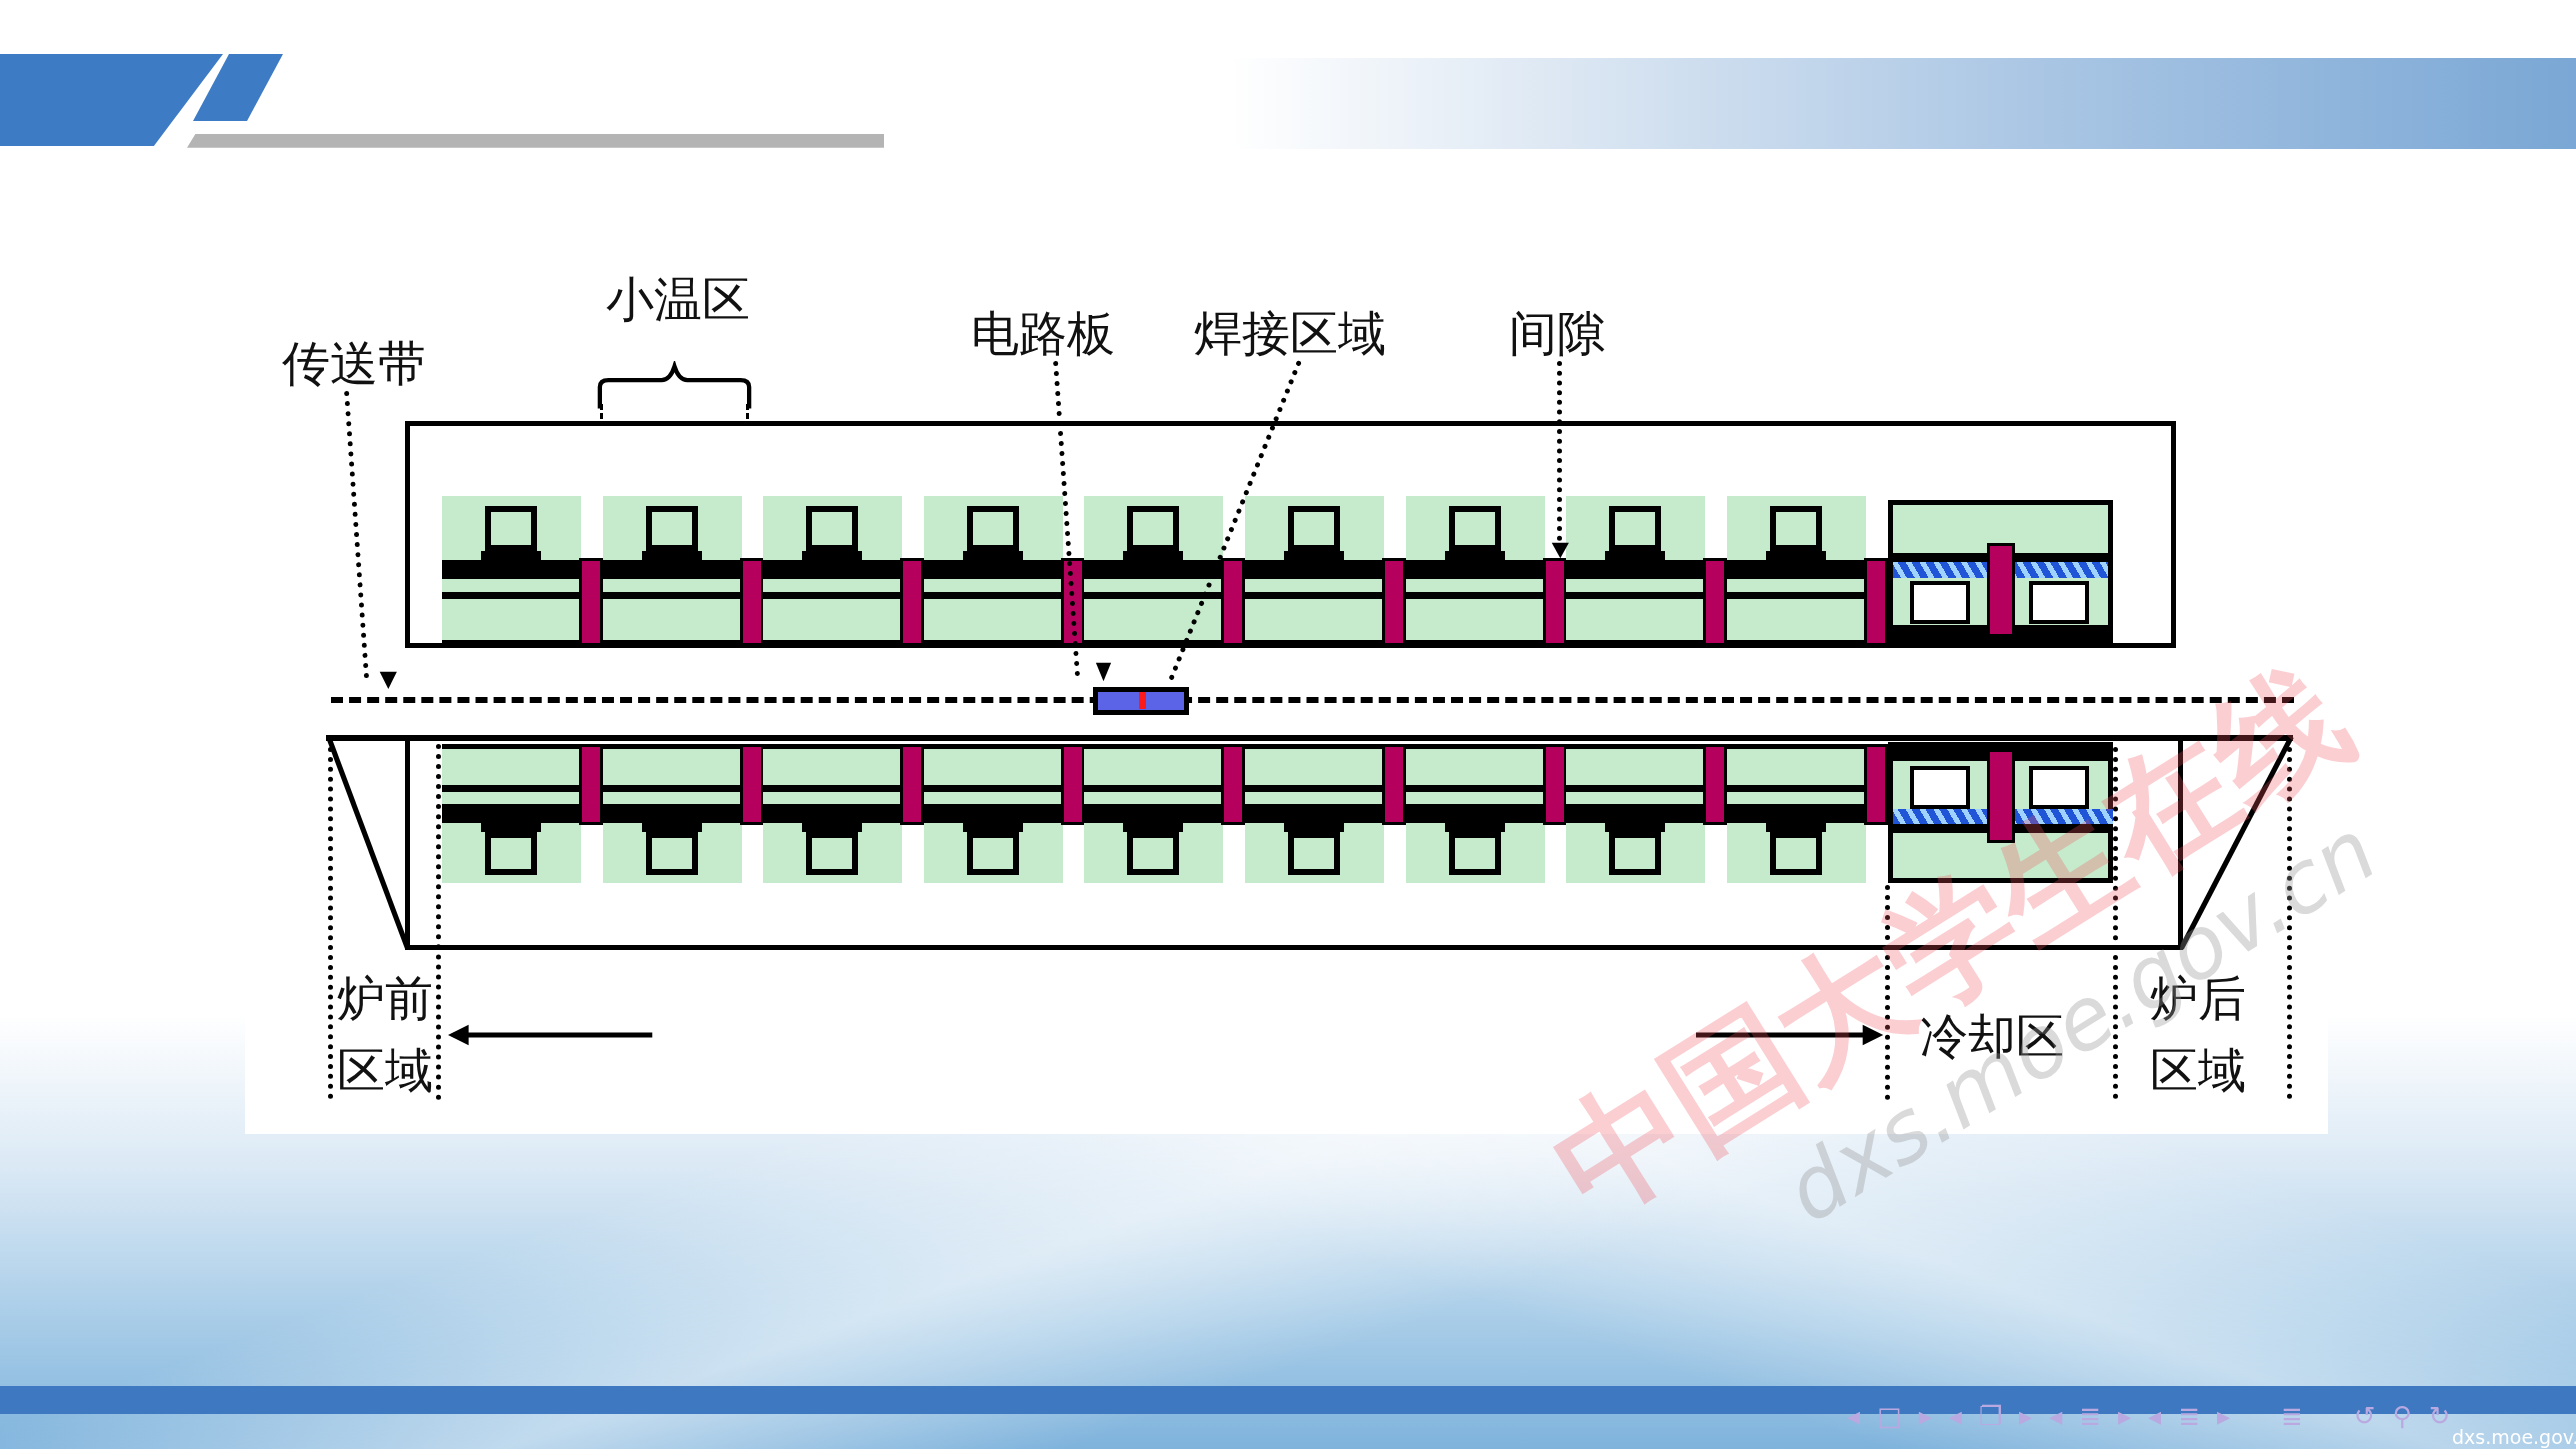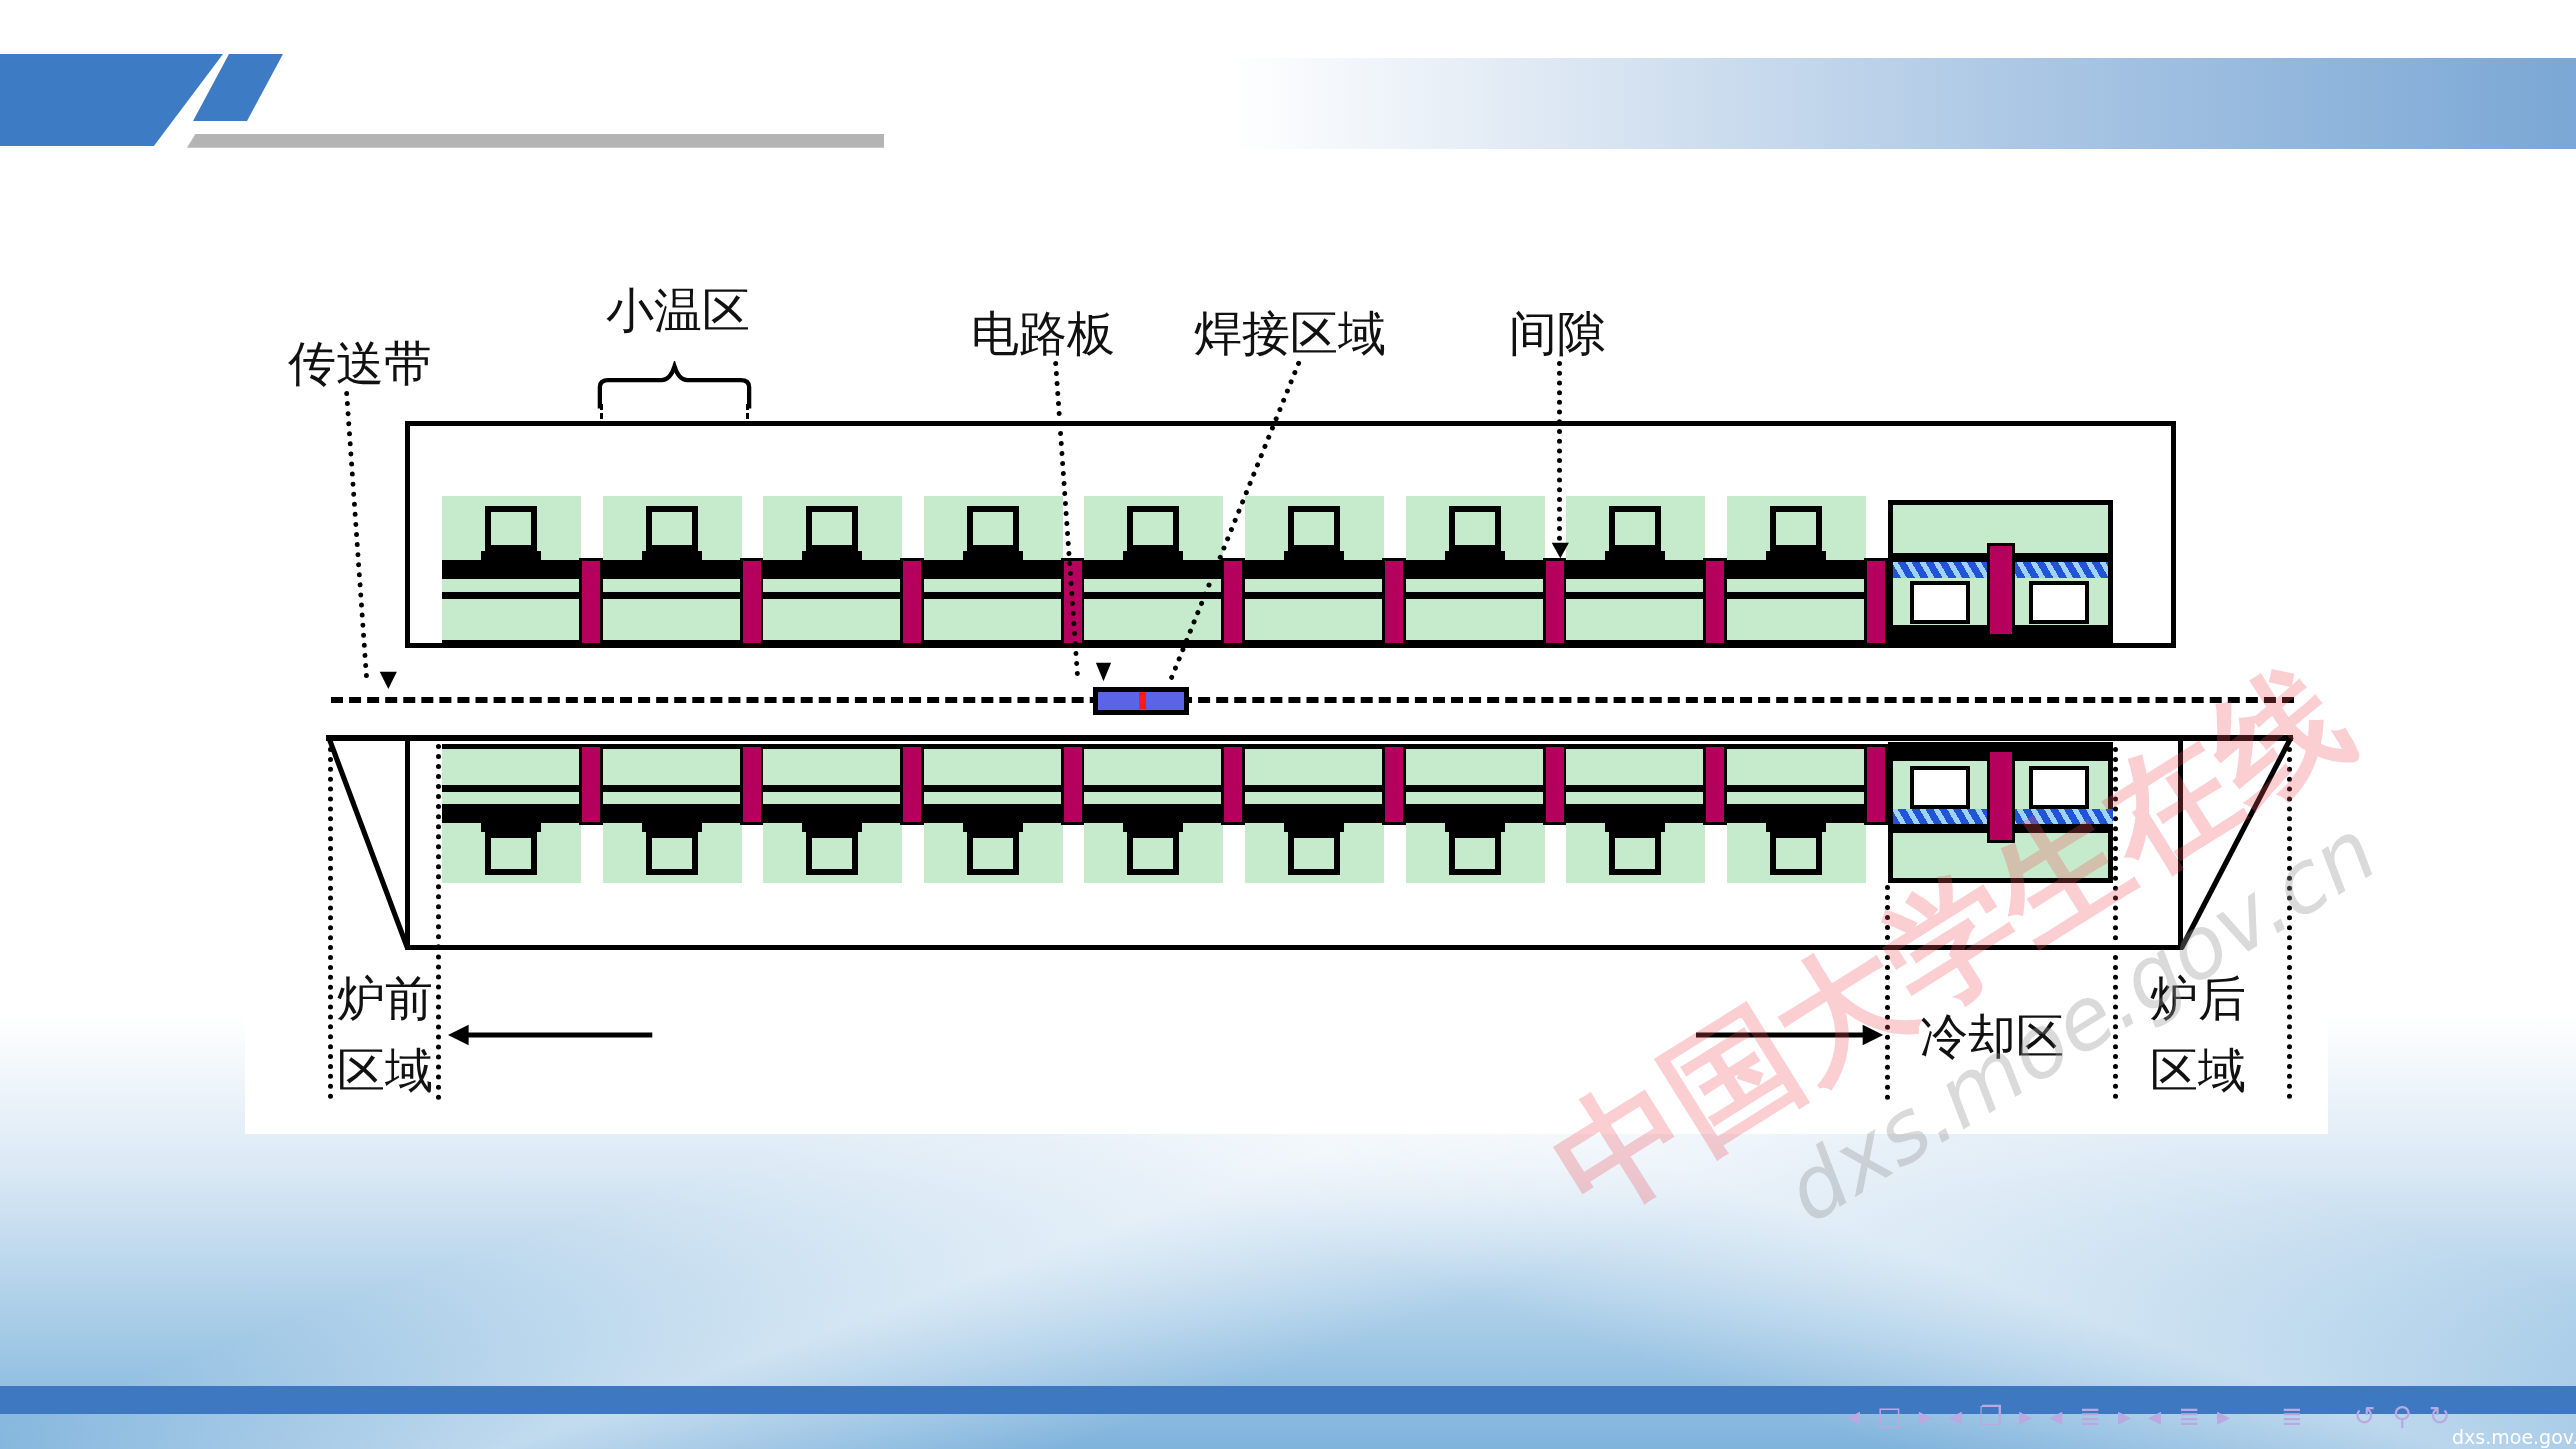--- a/index.html
+++ b/index.html
@@ -39,22 +39,22 @@
 
 <div class="abs bg-bottom"></div>
 <div class="abs header-gradient"></div>
 <div class="abs header-block-1"></div>
 <div class="abs header-block-2"></div>
 <div class="abs header-grey-bar"></div>
 <div class="abs white-panel"></div>
 
 <div class="abs" style="left:0;top:0;width:2576px;height:1449px;">
 
-  <div class="abs label" style="left:288px;top:339px;">传送带</div>
-  <div class="abs label" style="left:606px;top:287px;font-family:Liberation Serif, serif;">小温区</div>
+  <div class="abs label" style="left:282px;top:339px;">传送带</div>
+  <div class="abs label" style="left:606px;top:275px;">小温区</div>
   <div class="abs label" style="left:971px;top:309px;">电路板</div>
   <div class="abs label" style="left:1194px;top:309px;">焊接区域</div>
   <div class="abs label" style="left:1509px;top:309px;">间隙</div>
 
   <svg class="abs" style="left:593px;top:361px;" width="163" height="52" viewBox="0 0 190 60">
     <path d="M8 55 L8 30 Q8 22 18 22 L80 22 Q90 22 95 6 Q100 22 110 22 L172 22 Q182 22 182 30 L182 55" fill="none" stroke="#000" stroke-width="5"></path>
   </svg>
 
   <div class="abs" style="left:600px;top:404px;height:232px;border-left:3.4px dashed #000;"></div>
   <div class="abs" style="left:746px;top:404px;height:232px;border-left:3.4px dashed #000;"></div>

